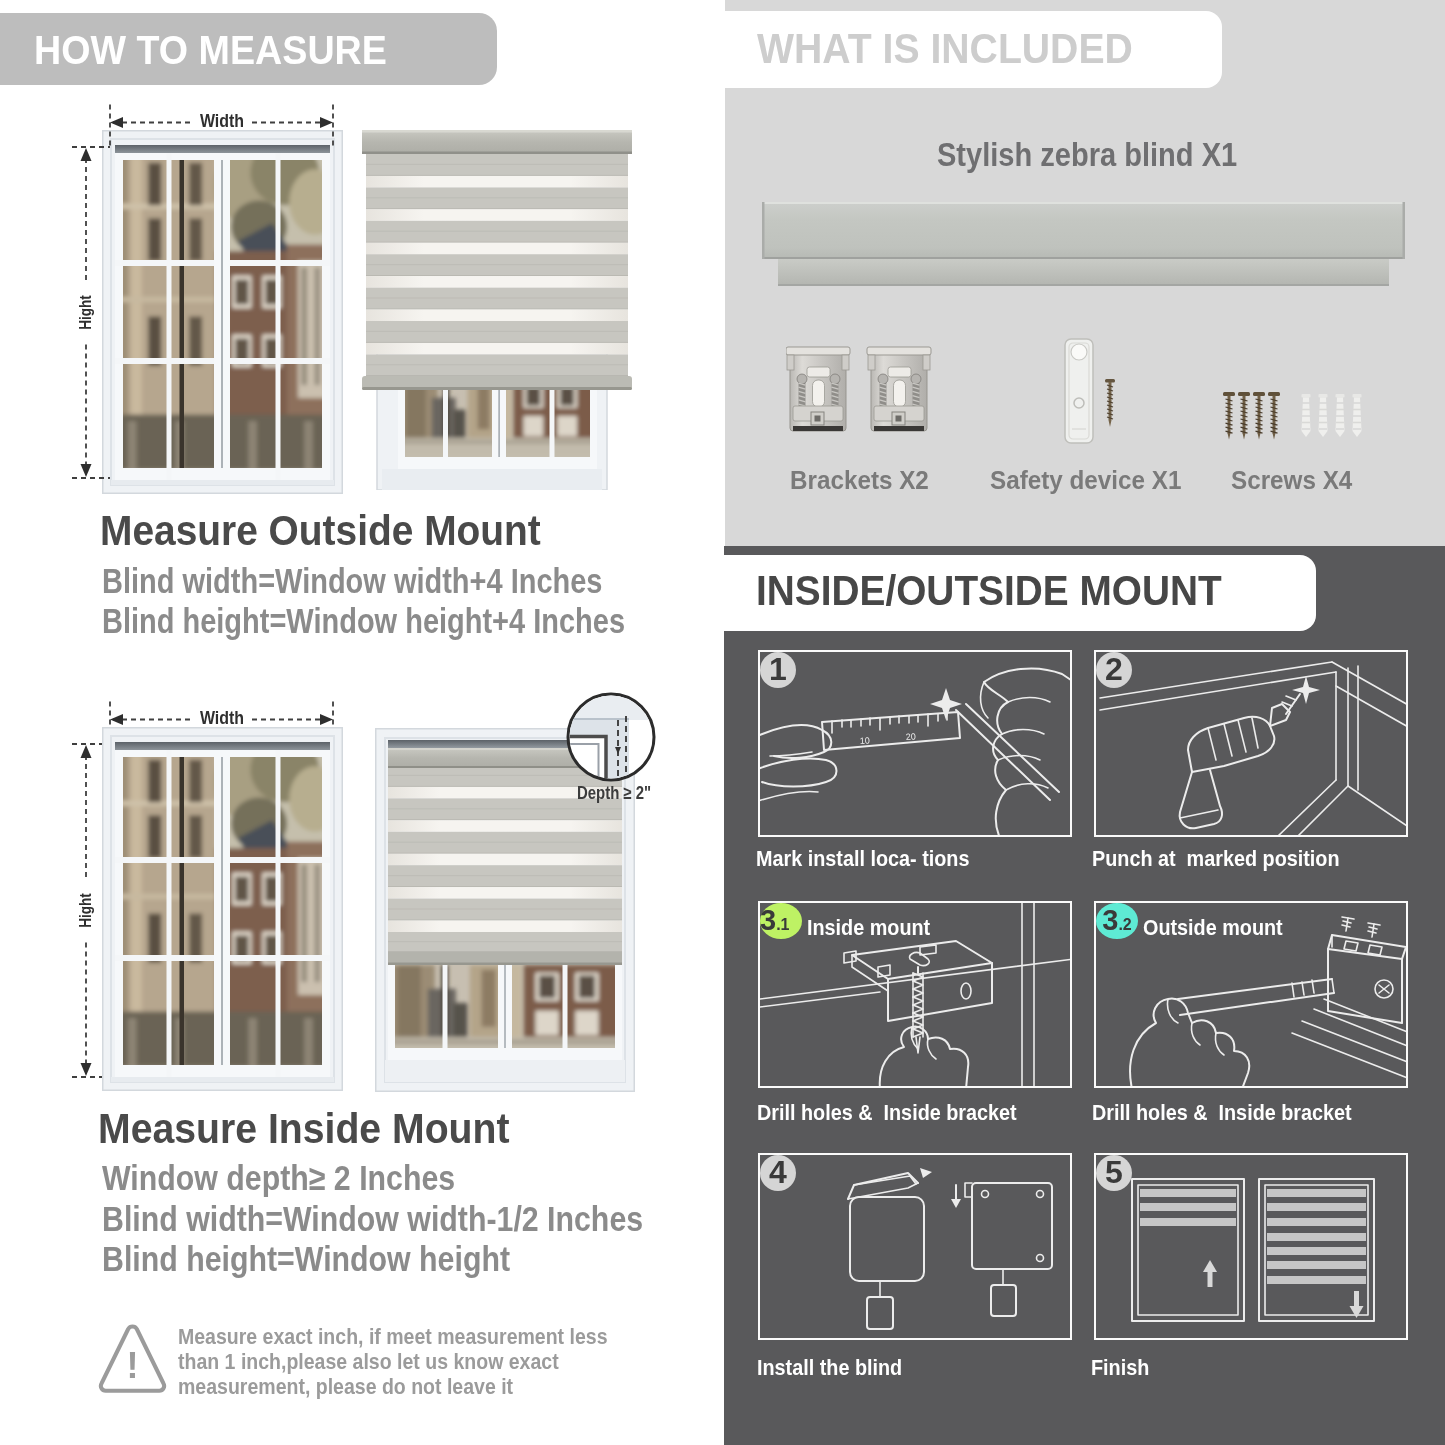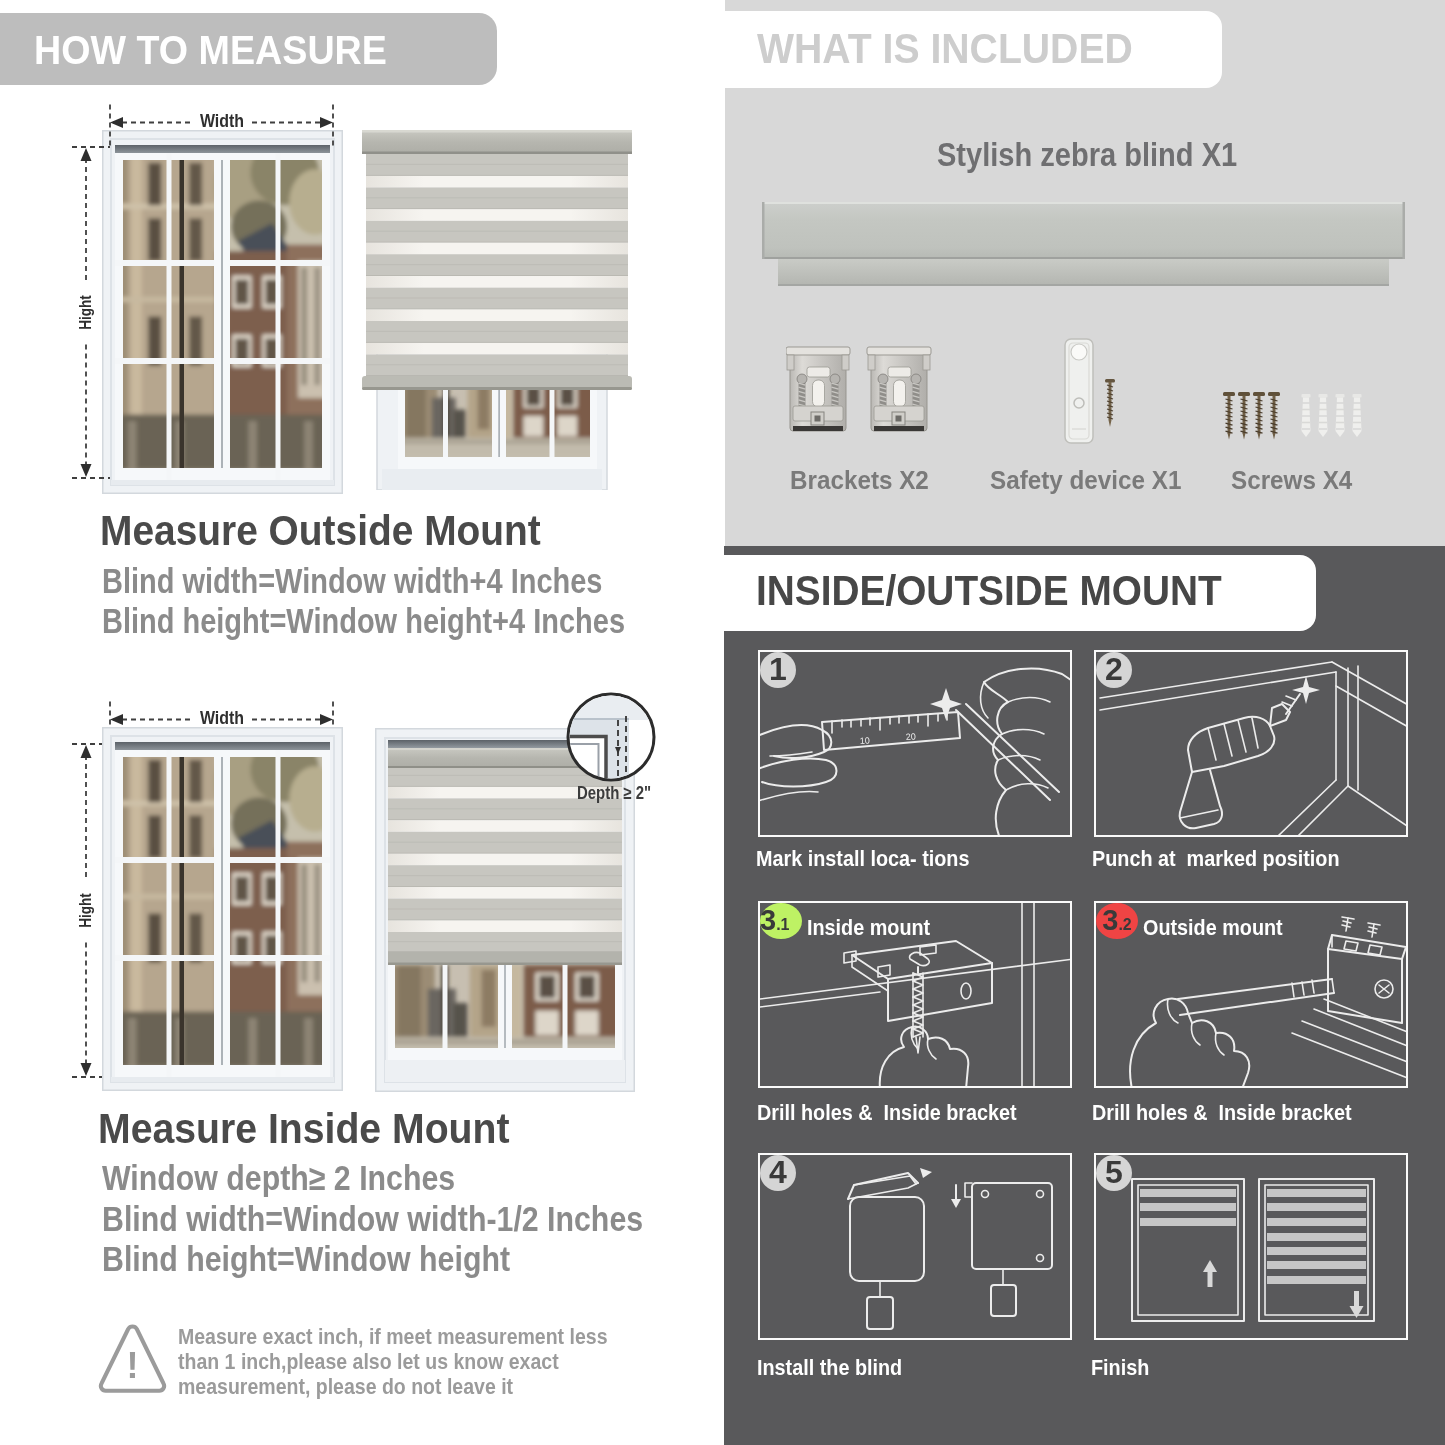--- a/index.html
+++ b/index.html
@@ -707,21 +707,21 @@
         <path d="M283,82 L293,90 M293,82 L283,90" stroke="#ececec" stroke-width="1.6" fill="none" stroke-linecap="round" stroke-linejoin="round"></path>
         <path d="M82,96 L236,76" stroke="#ececec" stroke-width="2" fill="none" stroke-linecap="round" stroke-linejoin="round"></path>
         <path d="M84,112 L238,90" stroke="#ececec" stroke-width="2" fill="none" stroke-linecap="round" stroke-linejoin="round"></path>
         <path d="M236,76 L238,90" stroke="#ececec" stroke-width="1.6" fill="none" stroke-linecap="round" stroke-linejoin="round"></path>
         <path d="M196,80 L198,94 M206,79 L208,92 M216,77 L218,90" stroke="#ececec" stroke-width="1.6" fill="none" stroke-linecap="round" stroke-linejoin="round"></path>
         <path d="M36,186 C30,158 38,132 60,120 C54,110 60,98 72,96 C82,94 90,100 92,110 L96,120 C106,114 118,118 120,130 C132,128 140,136 138,148 C150,148 156,158 152,170 L146,186 Z" stroke="#ececec" stroke-width="2" fill="none" stroke-linecap="round" stroke-linejoin="round"></path>
         <path d="M72,96 C70,106 74,116 82,120" stroke="#ececec" stroke-width="1.6" fill="none" stroke-linecap="round" stroke-linejoin="round"></path>
         <path d="M96,120 C94,130 98,138 104,142" stroke="#ececec" stroke-width="1.6" fill="none" stroke-linecap="round" stroke-linejoin="round"></path>
         <path d="M120,130 C118,140 122,148 128,152" stroke="#ececec" stroke-width="1.6" fill="none" stroke-linecap="round" stroke-linejoin="round"></path>
       </svg></div>
-<div class="abs" style="left:1096px;top:903px;width:42px;height:36px;background:#ef4444;border-radius:50%;color:#3a3a3a;font-weight:bold;text-align:center;line-height:34px;"><span style="font-size:29px;">3</span><span style="font-size:16px;">.2</span></div>
+<div class="abs" style="left:1096px;top:903px;width:42px;height:36px;background:#5eead4;border-radius:50%;color:#3a3a3a;font-weight:bold;text-align:center;line-height:34px;"><span style="font-size:29px;">3</span><span style="font-size:16px;">.2</span></div>
 <div style="position:absolute;left:1143px;top:914.9px;font-size:22px;font-weight:bold;color:#ffffff;line-height:26px;white-space:pre;transform:scaleX(0.9);transform-origin:0 50%;">Outside mount</div>
 <div style="position:absolute;left:1092px;top:1100.4px;font-size:22px;font-weight:bold;color:#ffffff;line-height:26px;white-space:pre;transform:scaleX(0.9);transform-origin:0 50%;">Drill holes &amp;  Inside bracket</div>
 <div class="abs" style="left:758px;top:1153px;width:314px;height:187px;border:2px solid #fafafa;box-sizing:border-box;overflow:hidden;"><svg width="314" height="186" viewBox="0 0 314 186">
         <path d="M88,44 L94,30 L148,18 L158,28" stroke="#ececec" stroke-width="2" fill="none" stroke-linecap="round" stroke-linejoin="round"></path>
         <path d="M94,30 L150,21 L156,29" stroke="#ececec" stroke-width="1.6" fill="none" stroke-linecap="round" stroke-linejoin="round"></path>
         <path d="M88,44 L148,33 L158,28" stroke="#ececec" stroke-width="1.6" fill="none" stroke-linecap="round" stroke-linejoin="round"></path>
         <path d="M160,13 L172,17 L163,23 Z" fill="#ececec"></path>
         <rect x="90" y="42" width="74" height="84" rx="9" stroke="#ececec" stroke-width="2" fill="none" stroke-linecap="round" stroke-linejoin="round"></rect>
         <path d="M120,126 L120,142" stroke="#ececec" stroke-width="1.6" fill="none" stroke-linecap="round" stroke-linejoin="round"></path>
         <rect x="107" y="142" width="26" height="32" rx="3" stroke="#ececec" stroke-width="2" fill="none" stroke-linecap="round" stroke-linejoin="round"></rect>

